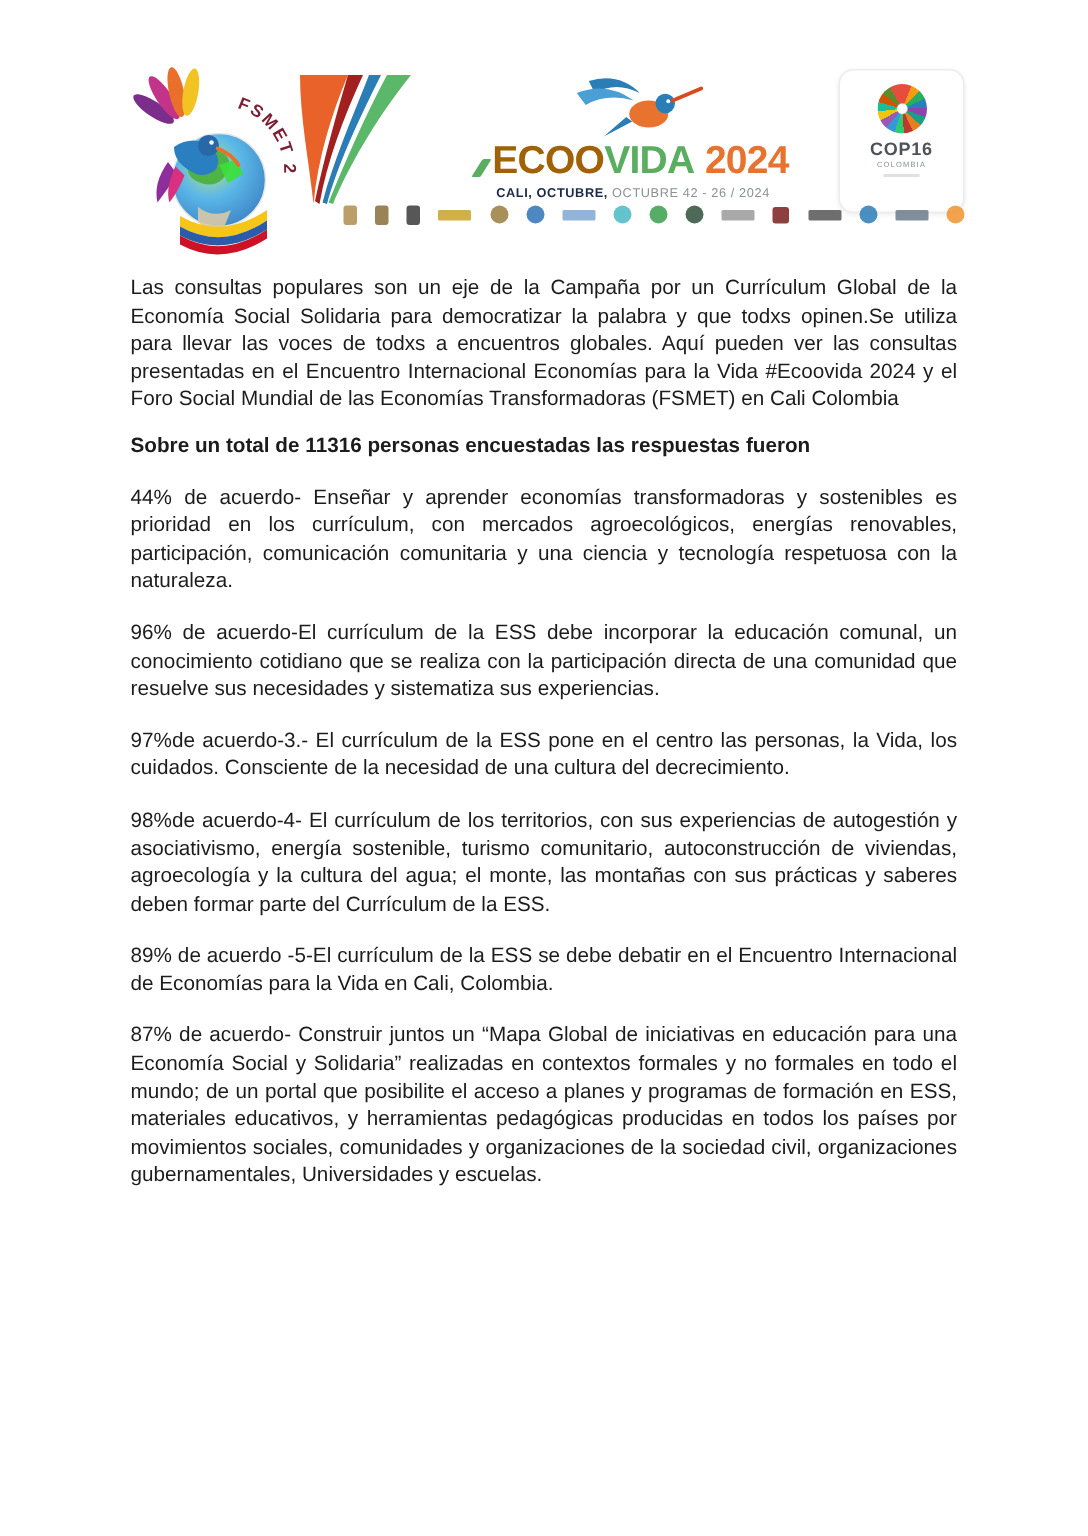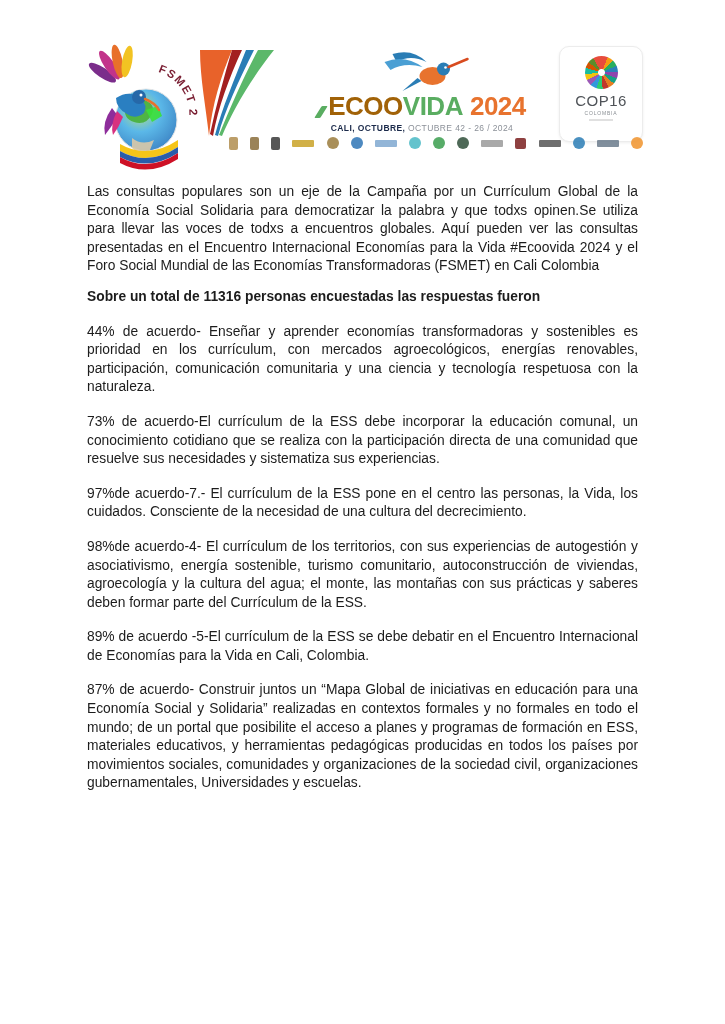--- a/index.html
+++ b/index.html
@@ -27,21 +27,21 @@
   .cop16{position:absolute;left:559px;top:46px;width:82px;height:94px;background:#fff;
          border:1px solid #ececec;border-radius:10px;box-shadow:0 1px 3px rgba(0,0,0,0.07);
          text-align:center;}
   .cop-flower{width:33px;height:33px;margin:9px auto 3px;border-radius:50%;
       background:
         radial-gradient(circle at center, #ffffff 0 3px, rgba(255,255,255,0) 4px),
         conic-gradient(#e74c3c 0 22deg,#f39c12 0 44deg,#27ae60 0 66deg,#2980b9 0 88deg,
                        #8e44ad 0 110deg,#16a085 0 132deg,#e67e22 0 154deg,#c0392b 0 176deg,
                        #2ecc71 0 198deg,#3498db 0 220deg,#9b59b6 0 242deg,#f1c40f 0 264deg,
                        #1abc9c 0 286deg,#d35400 0 308deg,#5b8c2a 0 330deg,#e74c3c 0 360deg);}
-  .cop-title{font-size:15px;font-weight:normal;color:#4f5358;letter-spacing:0.5px;}
+  .cop-title{font-size:12px;font-weight:bold;color:#4f5358;letter-spacing:0.5px;}
   .cop-sub{font-size:5px;color:#8a8f94;letter-spacing:0.8px;margin-top:1px;}
   .cop-line{width:24px;height:2px;background:#e0e0e0;margin:3px auto 0;}
 
   .partners{position:absolute;left:229px;top:133px;width:414px;height:20px;
             display:flex;align-items:center;justify-content:space-between;}
   .plogo{display:inline-block;opacity:0.85;flex:none;}
   .plogo.circle{width:12px;height:12px;border-radius:50%;}
   .plogo.square{width:11px;height:11px;border-radius:2px;}
   .plogo.tall{width:9px;height:13px;border-radius:2px;}
   .plogo.bar{width:22px;height:7px;border-radius:1px;}
@@ -159,20 +159,20 @@
         <span class="plogo bar" style="background: rgb(107, 123, 140);"></span>
         <span class="plogo circle" style="background: rgb(240, 147, 43);"></span>
       </div>
 
   </header>
 
   <main class="content">
     <p class="para intro">Las consultas populares son un eje de la Campaña por un Currículum Global de la Economía Social Solidaria para democratizar la palabra y que todxs opinen.Se utiliza para llevar las voces de todxs a encuentros globales. Aquí pueden ver las consultas presentadas en el Encuentro Internacional Economías para la Vida #Ecoovida 2024 y el Foro Social Mundial de las Economías Transformadoras (FSMET) en Cali Colombia</p>
     <p class="para bold">Sobre un total de 11316 personas encuestadas las respuestas fueron</p>
     <p class="para">44% de acuerdo- Enseñar y aprender economías transformadoras y sostenibles es prioridad en los currículum, con mercados agroecológicos, energías renovables, participación, comunicación comunitaria y una ciencia y tecnología respetuosa con la naturaleza.</p>
-    <p class="para">73% de acuerdo-El currículum de la ESS debe incorporar la educación comunal, un conocimiento cotidiano que se realiza con la participación directa de una comunidad que resuelve sus necesidades y sistematiza sus experiencias.</p>
-    <p class="para">97%de acuerdo-7.- El currículum de la ESS pone en el centro las personas, la Vida, los cuidados. Consciente de la necesidad de una cultura del decrecimiento.</p>
+    <p class="para">96% de acuerdo-El currículum de la ESS debe incorporar la educación comunal, un conocimiento cotidiano que se realiza con la participación directa de una comunidad que resuelve sus necesidades y sistematiza sus experiencias.</p>
+    <p class="para">97%de acuerdo-3.- El currículum de la ESS pone en el centro las personas, la Vida, los cuidados. Consciente de la necesidad de una cultura del decrecimiento.</p>
     <p class="para">98%de acuerdo-4- El currículum de los territorios, con sus experiencias de autogestión y asociativismo, energía sostenible, turismo comunitario, autoconstrucción de viviendas, agroecología y la cultura del agua; el monte, las montañas con sus prácticas y saberes deben formar parte del Currículum de la ESS.</p>
     <p class="para">89% de acuerdo -5-El currículum de la ESS se debe debatir en el Encuentro Internacional de Economías para la Vida en Cali, Colombia.</p>
     <p class="para">87% de acuerdo- Construir juntos un “Mapa Global de iniciativas en educación para una Economía Social y Solidaria” realizadas en contextos formales y no formales en todo el mundo; de un portal que posibilite el acceso a planes y programas de formación en ESS, materiales educativos, y herramientas pedagógicas producidas en todos los países por movimientos sociales, comunidades y organizaciones de la sociedad civil, organizaciones gubernamentales, Universidades y escuelas.</p>
   </main>
 
 </div>
 
 </body></html>

